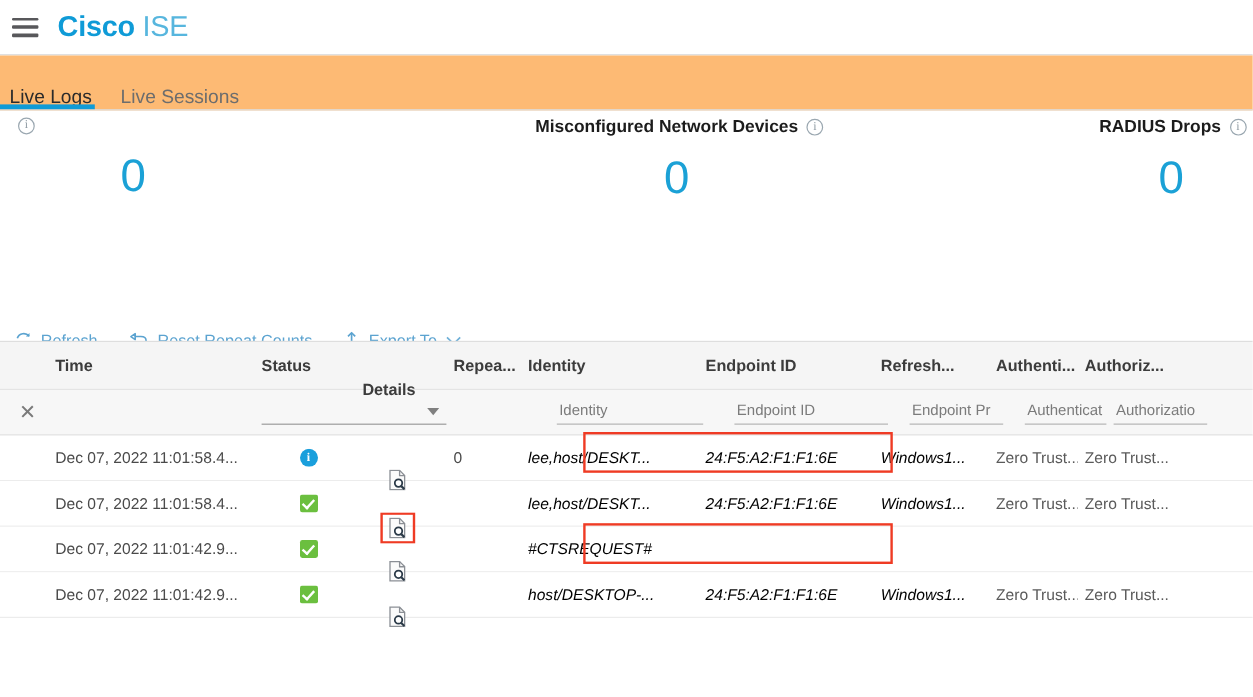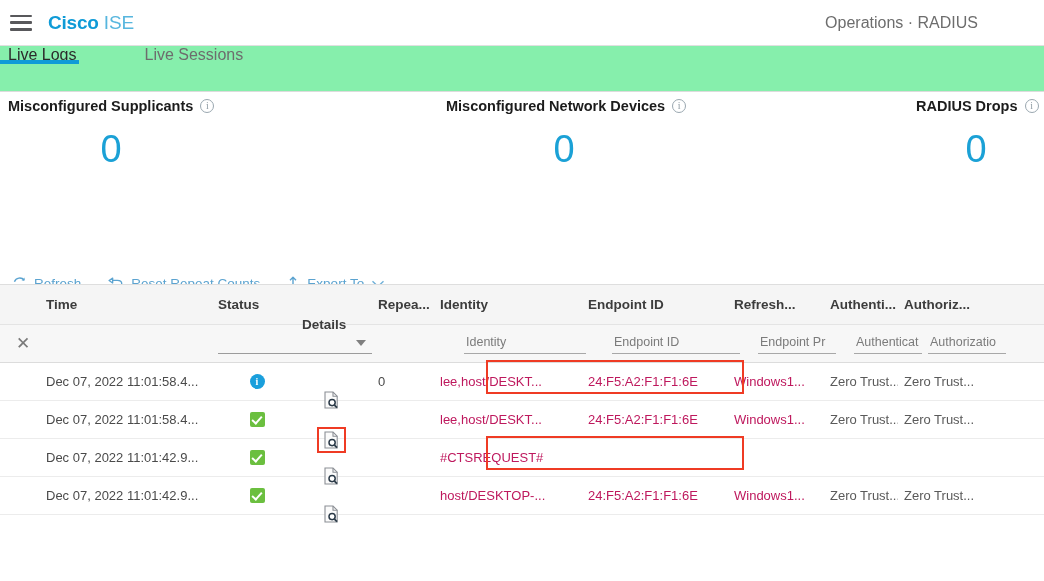--- a/index.html
+++ b/index.html
@@ -24,42 +24,41 @@
     width: 22px; height: 16px;
     margin-left: 10px; margin-right: 16px;
     display: flex; flex-direction: column; justify-content: space-between;
     cursor: pointer;
   }
   .hamburger span {
     display: block; height: 2.5px; width: 100%;
     background: #58585b; border-radius: 1px;
   }
   .brand {
-    font-size: 19px;
+    font-size: 24px;
     letter-spacing: -0.2px;
   }
   .brand .b1 { color: #0f9bd7; font-weight: bold; }
   .brand .b2 { color: #57b6de; font-weight: normal; }
   .breadcrumb {
     position: absolute;
     right: 66px; top: 50%;
     transform: translateY(-50%);
     font-size: 16px;
     color: #6d6d6d;
     white-space: nowrap;
   }
 
   
   .tabs {
     height: 46px;
     display: flex;
-    align-items: flex-start;
+    align-items: flex-end;
     border-bottom: 1px solid #dcdcdc;
-    background: #86efac;
-    gap: 44px;
+    background: #fdba74;
   }
   .tab {
     display: flex; align-items: center;
     font-size: 16px;
     color: #6d6d6d;
     padding: 0 12px;
     position: relative;
     cursor: pointer;
   }
   .tab:first-child { padding-left: 8px; }
@@ -168,21 +167,21 @@
   .c-repeat  { width: 68px;  text-align: left; padding-left: 12px; }
   .c-identity{ width: 148px; }
   .c-endpid  { width: 146px; }
   .c-endpprof{ width: 96px; }
   .c-authen  { width: 74px; }
   .c-author  { width: 110px; }
   .head-row .c-time { padding-left: 46px; }
   .head-row .c-status { justify-content: flex-start; padding-left: 0; }
   .head-row .c-details { justify-content: flex-start; }
 
-  .link { color: #be185d; }
+  .link { color: #000000; font-style: italic; }
   .muted { color: #5a5a5a; }
 
   
   .clear-x {
     width: 46px;
     display: flex; align-items: center; justify-content: center;
     color: #7a7a7a; font-size: 17px; cursor: pointer;
     line-height: 1;
   }
   .fsel {
@@ -254,37 +253,35 @@
 <div class="topbar">
   <div class="hamburger">
     <span></span>
     <span></span>
     <span></span>
   </div>
   <div class="brand">
     <span class="b1">Cisco</span>
     <span class="b2">ISE</span>
   </div>
-  <div class="breadcrumb">Operations · RADIUS</div>
 </div>
 
 <div class="tabs">
   <div class="tab active">
     <span>Live Logs</span>
   </div>
   <div class="tab">
     <span>Live Sessions</span>
   </div>
 </div>
 
 <div class="metrics">
 
   <div class="metric" id="metric-supplicants">
     <div class="mhead">
-      <span>Misconfigured Supplicants</span>
       <span class="info-icon">i</span>
     </div>
     <div class="mval">0</div>
   </div>
 
   <div class="metric" id="metric-devices">
     <div class="mhead">
       <span>Misconfigured Network Devices</span>
       <span class="info-icon">i</span>
     </div>

